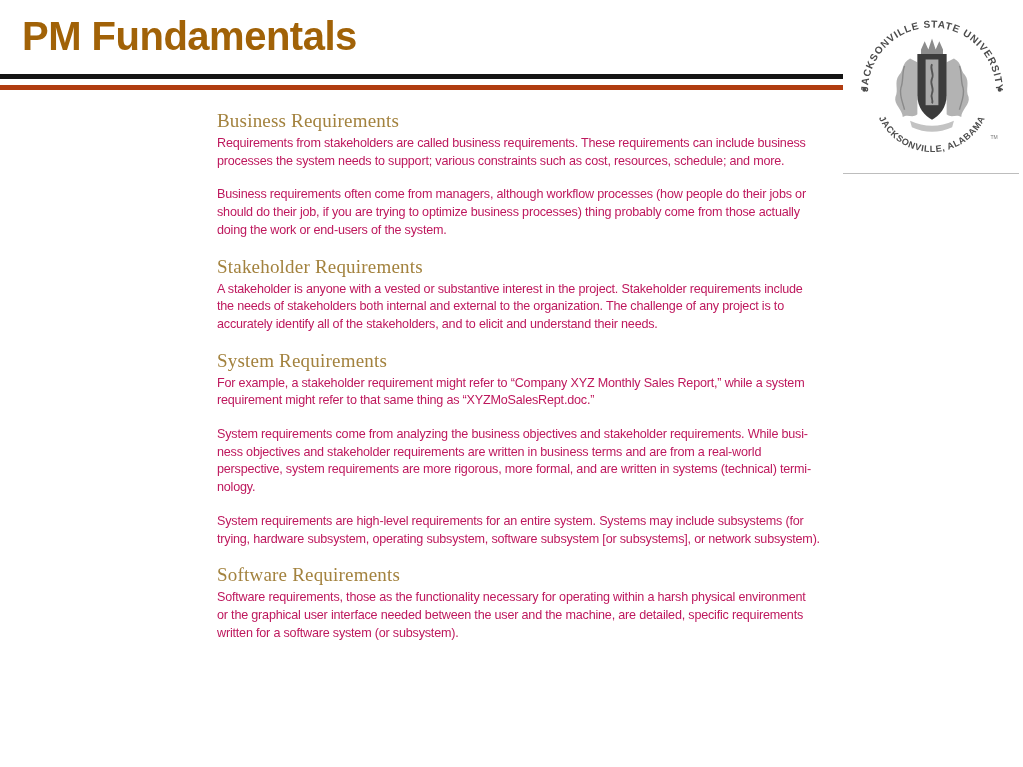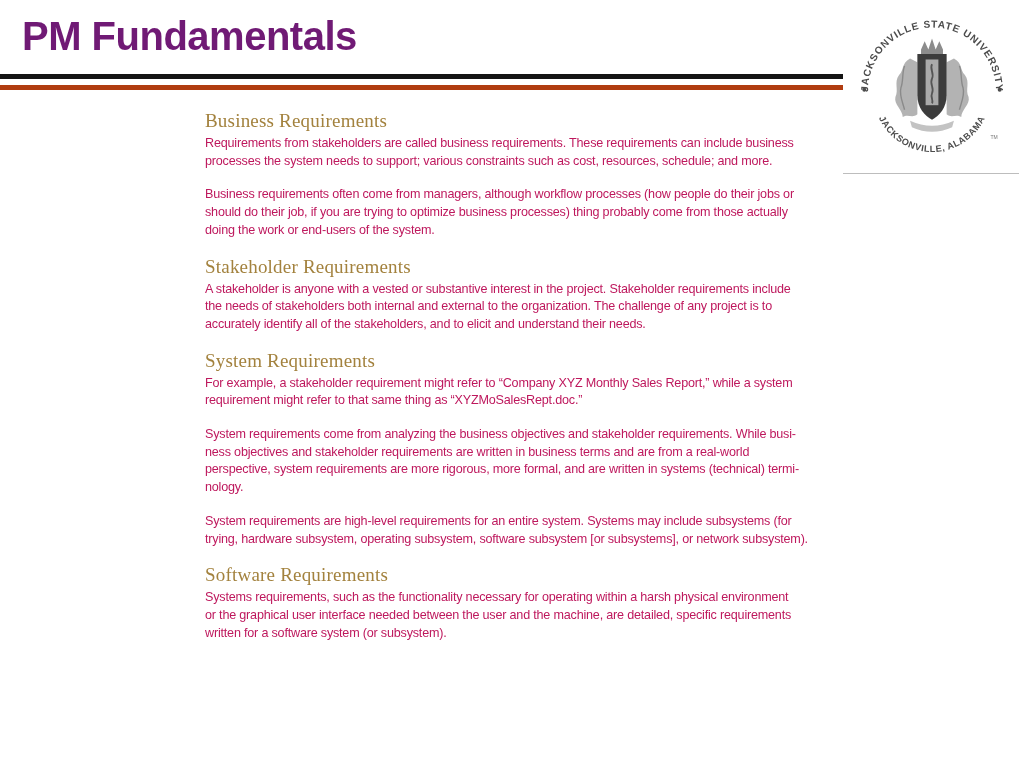--- a/index.html
+++ b/index.html
@@ -17,21 +17,21 @@
   }
   .slide-title {
     position: absolute;
     left: 22px;
     top: 14px;
     margin: 0;
     font-family: "Liberation Sans", sans-serif;
     font-size: 40px;
     font-weight: 700;
     letter-spacing: -0.5px;
-    color: #701a75;
+    color: #a16207;
   }
   .rule {
     position: absolute;
     left: 0;
   }
   .rule-black {
     top: 74px;
     width: 857px;
     height: 5px;
     background: #141414;
@@ -59,21 +59,21 @@
   .seal-arc-text {
     font-family: "Liberation Sans", sans-serif;
     font-weight: 700;
     fill: #4c4c4c;
   }
   .seal-top-text  { font-size: 11px; letter-spacing: 1px; }
   .seal-bottom-text { font-size: 10px; letter-spacing: 0.6px; }
   .seal-tm { font-family: "Liberation Sans", sans-serif; font-size: 5.5px; fill: #777; }
   .content {
     position: absolute;
-    left: 205px;
+    left: 217px;
     top: 110px;
     width: 645px;
   }
   .section-heading {
     margin: 2px 0 4px 0;
     font-family: "Liberation Serif", serif;
     font-weight: 500;
     font-size: 19px;
     line-height: 21px;
     letter-spacing: 0.2px;
@@ -159,18 +159,18 @@
     <p class="para">For example, a stakeholder requirement might refer to “Company XYZ Monthly Sales Report,” while a system
 requirement might refer to that same thing as “XYZMoSalesRept.doc.”</p>
     <p class="para">System requirements come from analyzing the business objectives and stakeholder requirements. While busi-
 ness objectives and stakeholder requirements are written in business terms and are from a real-world
 perspective, system requirements are more rigorous, more formal, and are written in systems (technical) termi-
 nology.</p>
     <p class="para">System requirements are high-level requirements for an entire system. Systems may include subsystems (for
 trying, hardware subsystem, operating subsystem, software subsystem [or subsystems], or network subsystem).</p>
 
     <h2 class="section-heading">Software Requirements</h2>
-    <p class="para">Systems requirements, such as the functionality necessary for operating within a harsh physical environment
+    <p class="para">Software requirements, those as the functionality necessary for operating within a harsh physical environment
 or the graphical user interface needed between the user and the machine, are detailed, specific requirements
 written for a software system (or subsystem).</p>
 
   </div>
 </div>
 
 </body></html>

